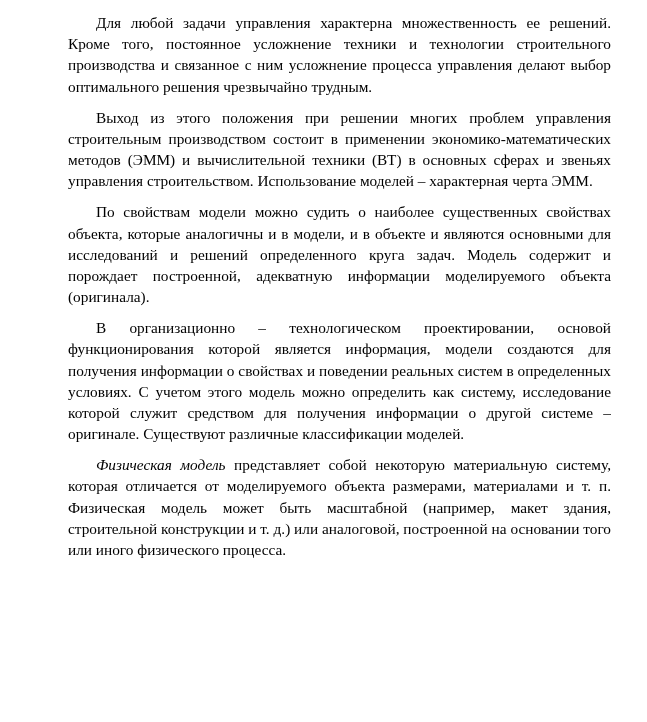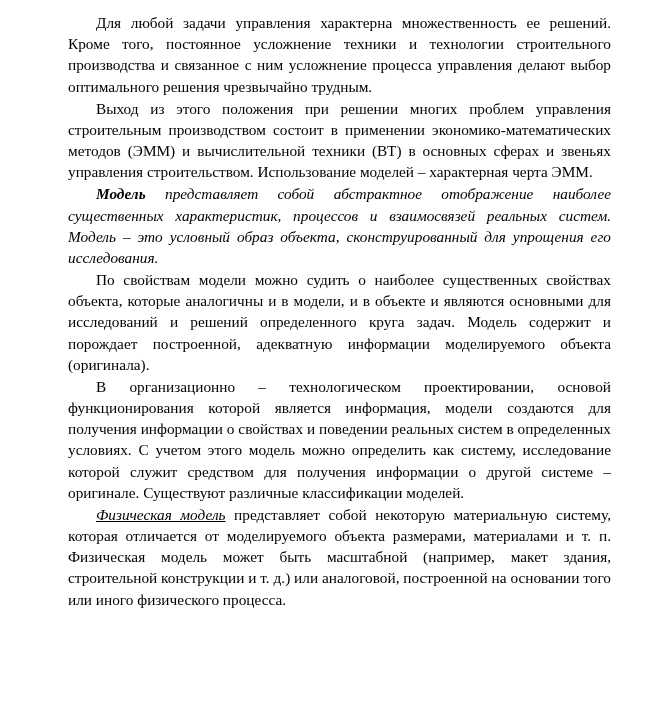--- a/index.html
+++ b/index.html
@@ -23,54 +23,50 @@
   }
   .para {
     margin: 0 0 0 0;
     font-size: 15.3px;
     line-height: 1.385;
     text-align: justify;
     text-indent: 28px;
     hyphens: manual;
   }
   .para + .para {
-    margin-top: 1px;
+    margin-top: 10px;
   }
   .italic {
     font-style: italic;
   }
   .b {
     font-weight: bold;
     font-style: normal;
   }
   .bi {
     font-weight: bold;
     font-style: italic;
   }
   .i {
     font-style: italic;
-    text-decoration: underline;
   }
 </style>
 </head>
 <body>
 
 <div class="page">
 
   <p class="para">
     <span>Для любой задачи управления характерна множественность ее решений. Кроме того, постоянное усложнение техники и технологии строительного производства и связанное с ним усложнение процесса управления делают выбор оптимального решения чрезвычайно трудным.</span>
   </p>
 
   <p class="para">
     <span>Выход из этого положения при решении многих проблем управления строительным производством состоит в применении экономико-математических методов (ЭММ) и вычислительной техники (ВТ) в основных сферах и звеньях управления строительством. Использование моделей – характерная черта ЭММ.</span>
   </p>
 
-  <p class="para italic">
-    <span class="bi">Модель</span><span> представляет собой абстрактное отображение наиболее существенных характеристик, процессов и взаимосвязей реальных систем. Модель – это условный образ объекта, сконструированный для упрощения его исследования.</span>
-  </p>
 
   <p class="para">
     <span>По свойствам модели можно судить о наиболее существенных свойствах объекта, которые аналогичны и в модели, и в объекте и являются основными для исследований и решений определенного круга задач. Модель содержит и порождает построенной, адекватную информации моделируемого объекта (оригинала).</span>
   </p>
 
   <p class="para">
     <span>В организационно – технологическом проектировании, основой функционирования которой является информация, модели создаются для получения информации о свойствах и поведении реальных систем в определенных условиях. С учетом этого модель можно определить как систему, исследование которой служит средством для получения информации о другой системе – оригинале. Существуют различные классификации моделей.</span>
   </p>
 
 

